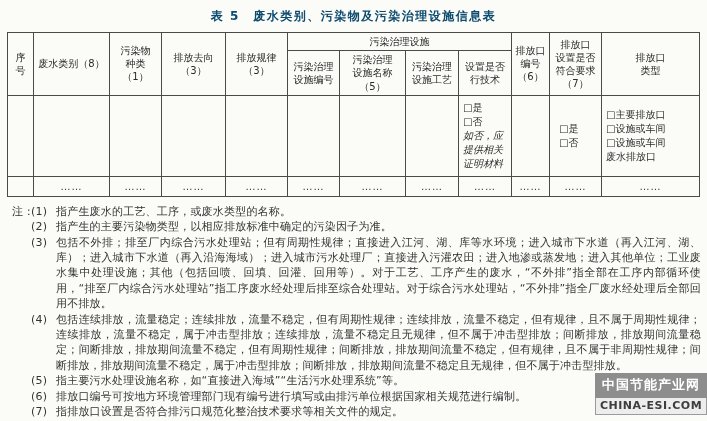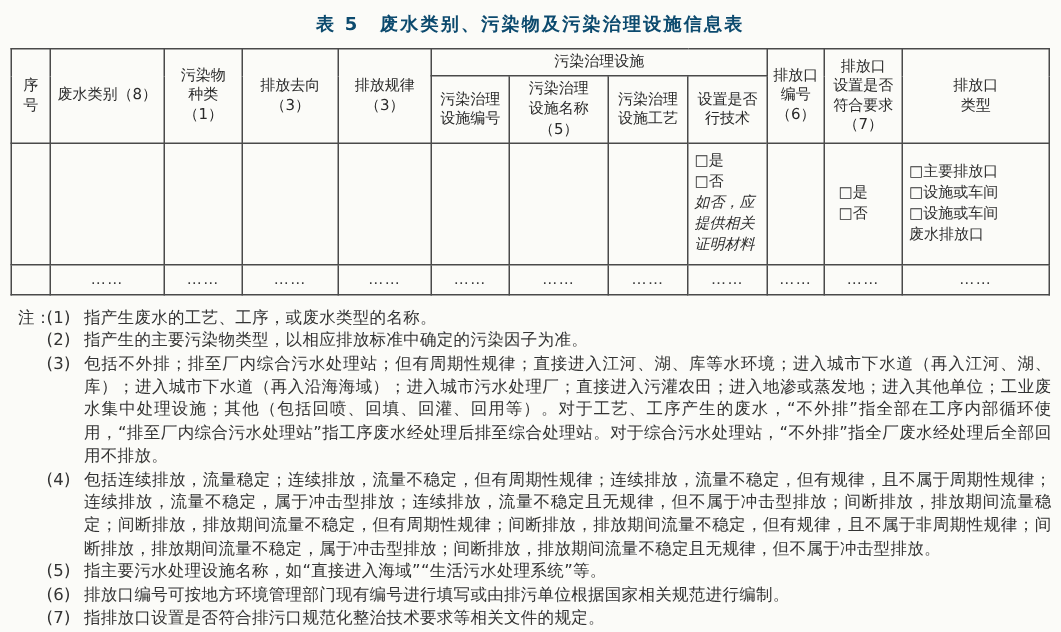--- a/index.html
+++ b/index.html
@@ -205,13 +205,15 @@
     <span class="note-label">(6)</span>
     <span class="note-text">排放口编号可按地方环境管理部门现有编号进行填写或由排污单位根据国家相关规范进行编制。</span>
   </div>
   <div class="note">
     <span class="note-label">(7)</span>
     <span class="note-text">指排放口设置是否符合排污口规范化整治技术要求等相关文件的规定。</span>
   </div>
 </div>
 
 <div class="watermark">
+  <div class="wm-top">中国节能产业网</div>
+  <div class="wm-bottom">CHINA-ESI.COM</div>
 </div>
 
 </body></html>

